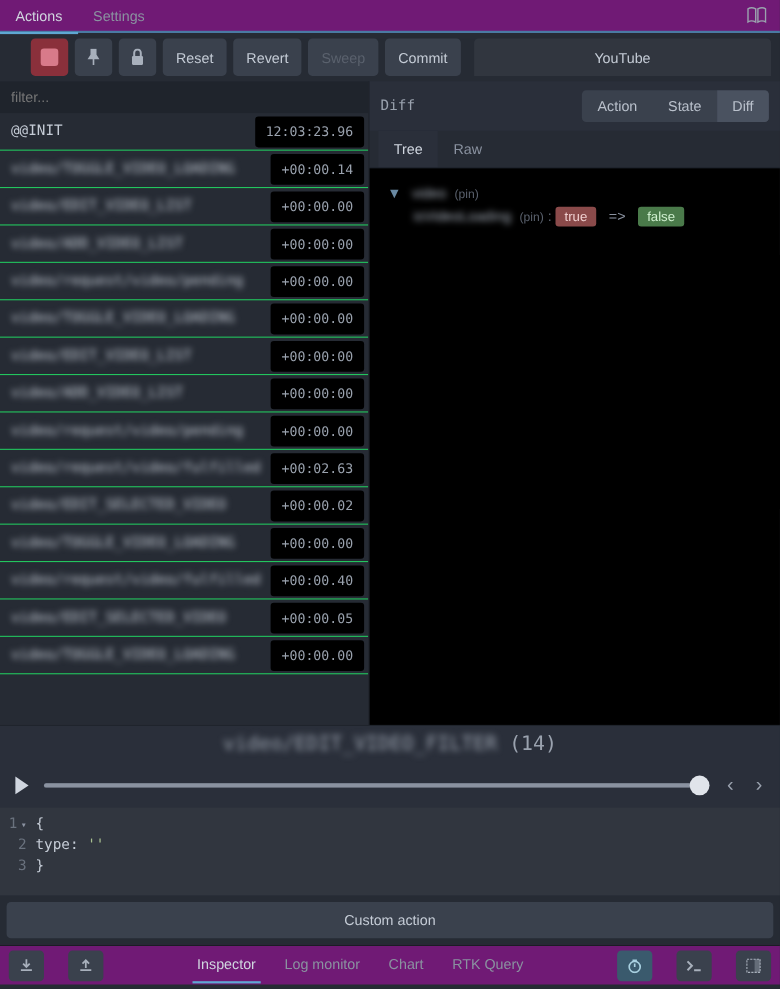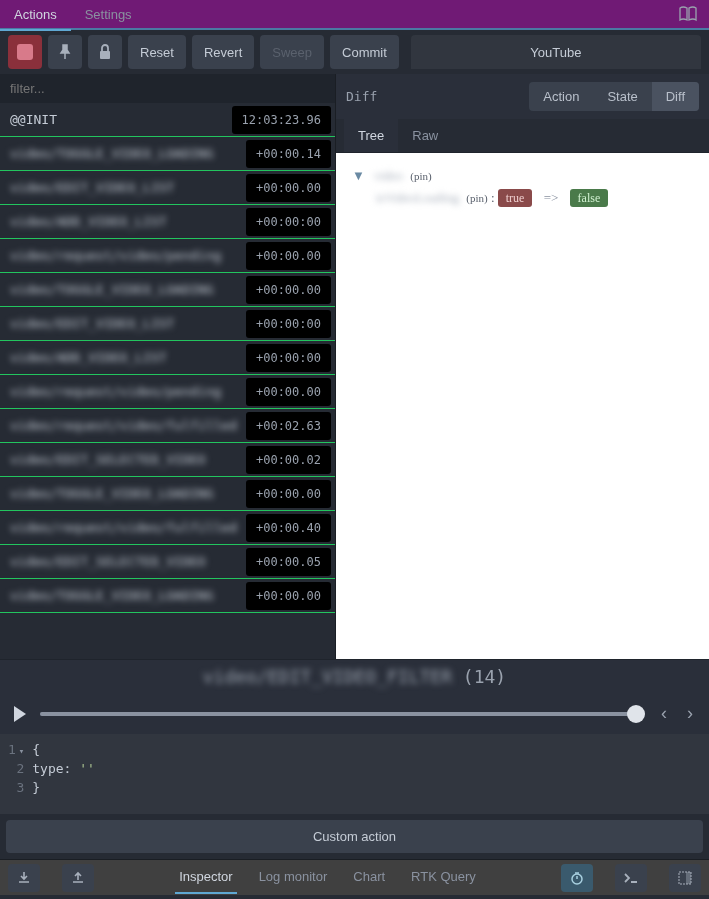--- a/index.html
+++ b/index.html
@@ -4,21 +4,21 @@
 <style>
 * { box-sizing: border-box; margin: 0; padding: 0; }
 body { font-family: -apple-system, BlinkMacSystemFont, "Segoe UI", sans-serif; background: #262b34; color: #b9c0cb; font-size: 13px; width: 709px; height: 899px; overflow: hidden; }
 
 .top-tabs { display: flex; align-items: center; height: 30px; background: #701a75; border-bottom: 2px solid #4a7aa3; }
 .top-tab { padding: 7px 14px; color: #8a92a0; cursor: pointer; }
 .top-tab.active { color: #d0d6df; border-bottom: 2px solid #5fa8d3; margin-bottom: -2px; }
 .top-tabs-spacer { flex: 1; }
 .book-icon { padding: 6px 12px; }
 
-.toolbar { display: flex; align-items: center; padding: 5px 8px; gap: 6px; background: #262b34; }
+.toolbar { display: flex; align-items: center; padding: 5px 8px; gap: 6px; background: #262b34; margin-left: 20px; }
 .rec-btn { width: 34px; height: 34px; background: #8a303b; border-radius: 4px; display: flex; align-items: center; justify-content: center; }
 .rec-dot { width: 16px; height: 16px; background: #d87a8a; border-radius: 3px; }
 .tool-btn { width: 34px; height: 34px; background: #3a414d; border-radius: 4px; display: flex; align-items: center; justify-content: center; color: #a8b0bc; }
 .tool-text-btn { height: 34px; padding: 0 12px; background: #3a414d; border-radius: 4px; display: flex; align-items: center; color: #c5ccd6; }
 .tool-text-btn.disabled { color: #5a616d; }
 .instance-tab { flex: 1; margin-left: 6px; height: 34px; background: #31363f; border-radius: 4px 4px 0 0; display: flex; align-items: center; justify-content: center; color: #c5ccd6; }
 
 .main-split { display: flex; height: 585px; }
 .left-pane { width: 335px; display: flex; flex-direction: column; background: #2a2f3a; }
 .filter-input { background: #1f242c; border: none; color: #8a92a0; padding: 7px 10px; font-size: 13px; width: 100%; outline: none; font-family: inherit; }
@@ -31,21 +31,21 @@
 .right-pane { flex: 1; display: flex; flex-direction: column; background: #2a2f3a; border-left: 1px solid #1a1e24; }
 .right-header { display: flex; align-items: center; padding: 8px 10px; background: #2a2f3a; }
 .diff-label { color: #9aa2ae; font-family: "Consolas", monospace; }
 .right-header-spacer { flex: 1; }
 .seg-group { display: flex; background: #3a414d; border-radius: 4px; overflow: hidden; }
 .seg-btn { padding: 7px 14px; color: #b9c0cb; cursor: pointer; }
 .seg-btn.active { background: #4a5260; }
 .tree-tabs { display: flex; border-bottom: 1px solid #1f242c; padding-left: 8px; background: #262b34; }
 .tree-tab { padding: 9px 14px; color: #8a92a0; cursor: pointer; }
 .tree-tab.active { color: #d0d6df; background: #2a2f3a; }
-.tree-content { flex: 1; padding: 12px 16px; font-family: Liberation Serif, serif; font-size: 13px; background: #ffffff; }
+.tree-content { flex: 1; padding: 12px 16px; font-family: Liberation Sans, sans-serif; font-size: 13px; background: #000000; }
 .tree-line { padding: 3px 0; }
 .tree-toggle { color: #6a8aa3; margin-right: 6px; }
 .tree-key { color: #a8b0bc; }
 .tree-pin { color: #5a616d; font-size: 11px; margin-left: 4px; }
 .pill-true { background: #8a4a4a; color: #f0d0d0; padding: 2px 8px; border-radius: 3px; font-size: 12px; }
 .pill-false { background: #4a7a4a; color: #d0f0d0; padding: 2px 8px; border-radius: 3px; font-size: 12px; }
 .arrow { color: #8a92a0; margin: 0 8px; }
 
 .playback { background: #2a2f3a; border-top: 1px solid #1f242c; }
 .playback-title { text-align: center; padding: 6px; color: #9aa2ae; font-family: "Consolas", monospace; font-size: 18px; }
@@ -59,21 +59,21 @@
 .editor { background: #31363f; display: flex; font-family: "Consolas", monospace; font-size: 13px; padding: 6px 0; min-height: 80px; }
 .gutter { text-align: right; color: #6a727e; padding: 0 8px; user-select: none; }
 .gutter-line { height: 19px; line-height: 19px; }
 .fold-marker { color: #8a92a0; font-size: 9px; margin-left: 3px; }
 .code { color: #c5ccd6; }
 .code-line { height: 19px; line-height: 19px; }
 .str { color: #a8c090; }
 
 .custom-action { background: #3a414d; text-align: center; padding: 9px; color: #c5ccd6; margin: 6px; border-radius: 4px; cursor: pointer; }
 
-.bottom-bar { display: flex; align-items: center; height: 36px; background: #404040; border-top: 1px solid #1a1e24; padding: 0 8px; gap: 22px; }
+.bottom-bar { display: flex; align-items: center; height: 36px; background: #701a75; border-top: 1px solid #1a1e24; padding: 0 8px; gap: 22px; }
 .bottom-icon { width: 32px; height: 28px; background: #3a414d; border-radius: 4px; display: flex; align-items: center; justify-content: center; color: #a8b0bc; }
 .bottom-tabs { flex: 1; display: flex; justify-content: center; gap: 18px; }
 .bottom-tab { padding: 8px 4px; color: #8a92a0; cursor: pointer; }
 .bottom-tab.active { color: #d0d6df; font-weight: 500; border-bottom: 2px solid #5fa8d3; }
 .bottom-icon.active { background: #3a5a6d; }
 
 svg { display: block; }
 </style>
 </head>
 <body>

